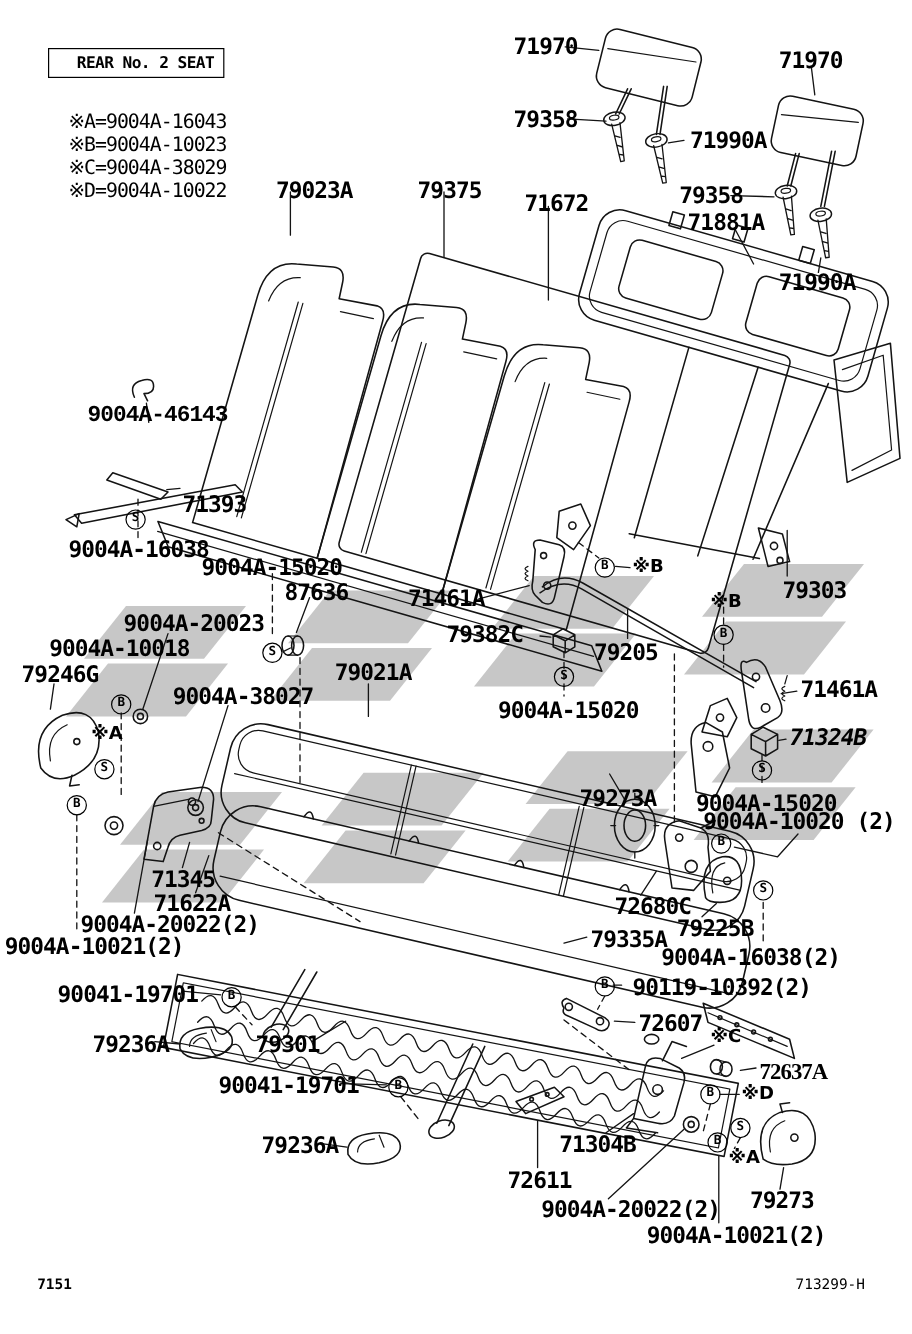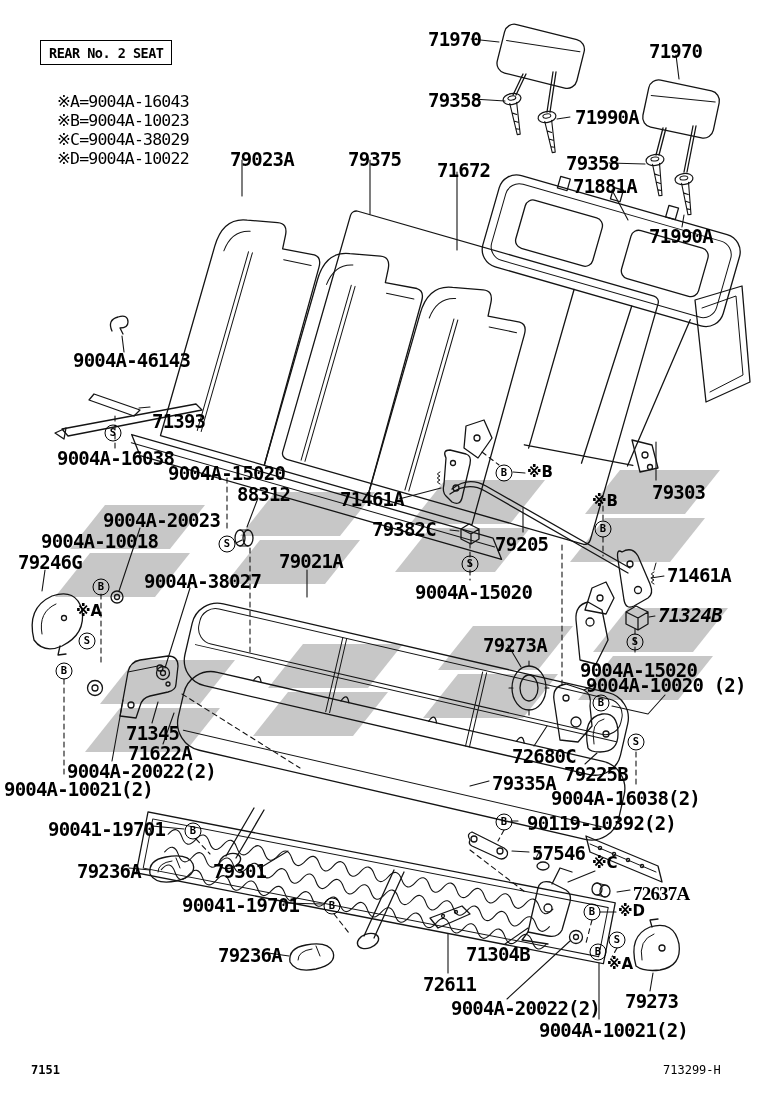--- a/index.html
+++ b/index.html
@@ -6,21 +6,21 @@
   body{width:760px;height:1112px;background:#ffffff;position:relative;overflow:hidden;
        font-family:"DejaVu Sans Mono","DejaVu Sans",monospace;color:#000;}
   #art{position:absolute;left:0;top:0;width:760px;height:1112px;}
   .lbl{position:absolute;font-weight:bold;font-size:19px;line-height:1;white-space:nowrap;
        letter-spacing:-0.8px;color:#000;}
   .sym{position:absolute;width:17px;height:17px;box-sizing:border-box;border:1.6px solid #000;
        border-radius:50%;font:bold 10.5px/13.5px "DejaVu Sans Mono",monospace;text-align:center;
        transform:translate(-50%,-50%);background:transparent;}
   .ref{position:absolute;font-family:"DejaVu Sans","Liberation Sans",sans-serif;
        font-weight:bold;font-size:15px;line-height:1;white-space:nowrap;}
-  #title-box{position:absolute;left:40px;top:40px;border:1.6px solid #000;padding:4px 8px 3px 8px;
+  #title-box{position:absolute;left:40px;top:40px;border:1.6px solid #000;padding:4px 8px 3px 23px;
        font-weight:bold;font-size:13.5px;letter-spacing:-0.5px;}
   #legend{position:absolute;left:57px;top:92px;font-weight:normal;font-size:16.5px;
        letter-spacing:-0.8px;}
   #legend div{line-height:19px;}
   .footer{position:absolute;font-size:12px;font-weight:normal;letter-spacing:0;}
   #footer-left{left:31px;top:1063px;font-weight:bold;}
   #footer-right{left:663px;top:1063px;}
 </style>
 </head>
 <body>
@@ -300,53 +300,53 @@
     <div class="lbl" style="left: 230px; top: 150px;">79023A</div>
     <div class="lbl" style="left: 348px; top: 150px;">79375</div>
     <div class="lbl" style="left: 437px; top: 161px;">71672</div>
     <div class="lbl" style="left: 428px; top: 30px;">71970</div>
     <div class="lbl" style="left: 428px; top: 91px;">79358</div>
     <div class="lbl" style="left: 575px; top: 108px;">71990A</div>
     <div class="lbl" style="left: 649px; top: 42px;">71970</div>
     <div class="lbl" style="left: 566px; top: 154px;">79358</div>
     <div class="lbl" style="left: 573px; top: 177px;">71881A</div>
     <div class="lbl" style="left: 649px; top: 227px;">71990A</div>
-    <div class="lbl" style="left: 73px; top: 351px;">9004A-46143</div>
+    <div class="lbl" style="left: 73px; top: 337px; font-family: Liberation Mono, monospace;">9004A-46143</div>
     <div class="lbl" style="left: 152px; top: 412px;">71393</div>
     <div class="lbl" style="left: 57px; top: 449px;">9004A-16038</div>
     <div class="lbl" style="left: 168px; top: 464px;">9004A-15020</div>
-    <div class="lbl" style="left: 237px; top: 485px;">88312</div>
+    <div class="lbl" style="left: 237px; top: 485px;">87636</div>
     <div class="lbl" style="left: 340px; top: 490px;">71461A</div>
     <div class="lbl" style="left: 103px; top: 511px;">9004A-20023</div>
     <div class="lbl" style="left: 41px; top: 532px;">9004A-10018</div>
     <div class="lbl" style="left: 18px; top: 553px;">79246G</div>
     <div class="lbl" style="left: 279px; top: 552px;">79021A</div>
     <div class="lbl" style="left: 144px; top: 572px;">9004A-38027</div>
     <div class="lbl" style="left: 652px; top: 483px;">79303</div>
     <div class="lbl" style="left: 372px; top: 520px;">79382C</div>
     <div class="lbl" style="left: 495px; top: 535px;">79205</div>
     <div class="lbl" style="left: 415px; top: 583px;">9004A-15020</div>
     <div class="lbl" style="left: 667px; top: 566px;">71461A</div>
     <div class="lbl" style="left: 658px; top: 606px; font-style: italic;">71324B</div>
-    <div class="lbl" style="left: 483px; top: 636px;">79273A</div>
+    <div class="lbl" style="left: 483px; top: 657px;">79273A</div>
     <div class="lbl" style="left: 580px; top: 661px;">9004A-15020</div>
     <div class="lbl" style="left: 586px; top: 676px;">9004A-10020 (2)</div>
     <div class="lbl" style="left: 126px; top: 724px; text-align: center;">71345</div>
     <div class="lbl" style="left: 128px; top: 744px;">71622A</div>
     <div class="lbl" style="left: 67px; top: 762px;">9004A-20022(2)</div>
     <div class="lbl" style="left: 4px; top: 780px;">9004A-10021(2)</div>
     <div class="lbl" style="left: 512px; top: 747px;">72680C</div>
     <div class="lbl" style="left: 564px; top: 765px;">79225B</div>
     <div class="lbl" style="left: 492px; top: 774px;">79335A</div>
     <div class="lbl" style="left: 551px; top: 789px;">9004A-16038(2)</div>
     <div class="lbl" style="left: 48px; top: 820px;">90041-19701</div>
     <div class="lbl" style="left: 527px; top: 814px;">90119-10392(2)</div>
     <div class="lbl" style="left: 77px; top: 862px;">79236A</div>
     <div class="lbl" style="left: 213px; top: 862px;">79301</div>
-    <div class="lbl" style="left: 532px; top: 844px;">57546</div>
+    <div class="lbl" style="left: 532px; top: 844px;">72607</div>
     <div class="lbl" style="left: 182px; top: 896px;">90041-19701</div>
     <div class="lbl" style="left: 633px; top: 884px; font-family: Liberation Serif, serif;">72637A</div>
     <div class="lbl" style="left: 218px; top: 946px;">79236A</div>
     <div class="lbl" style="left: 466px; top: 945px;">71304B</div>
     <div class="lbl" style="left: 423px; top: 975px;">72611</div>
     <div class="lbl" style="left: 625px; top: 992px;">79273</div>
     <div class="lbl" style="left: 451px; top: 999px;">9004A-20022(2)</div>
     <div class="lbl" style="left: 539px; top: 1021px;">9004A-10021(2)</div>
   </div>
 <div id="symbols">

